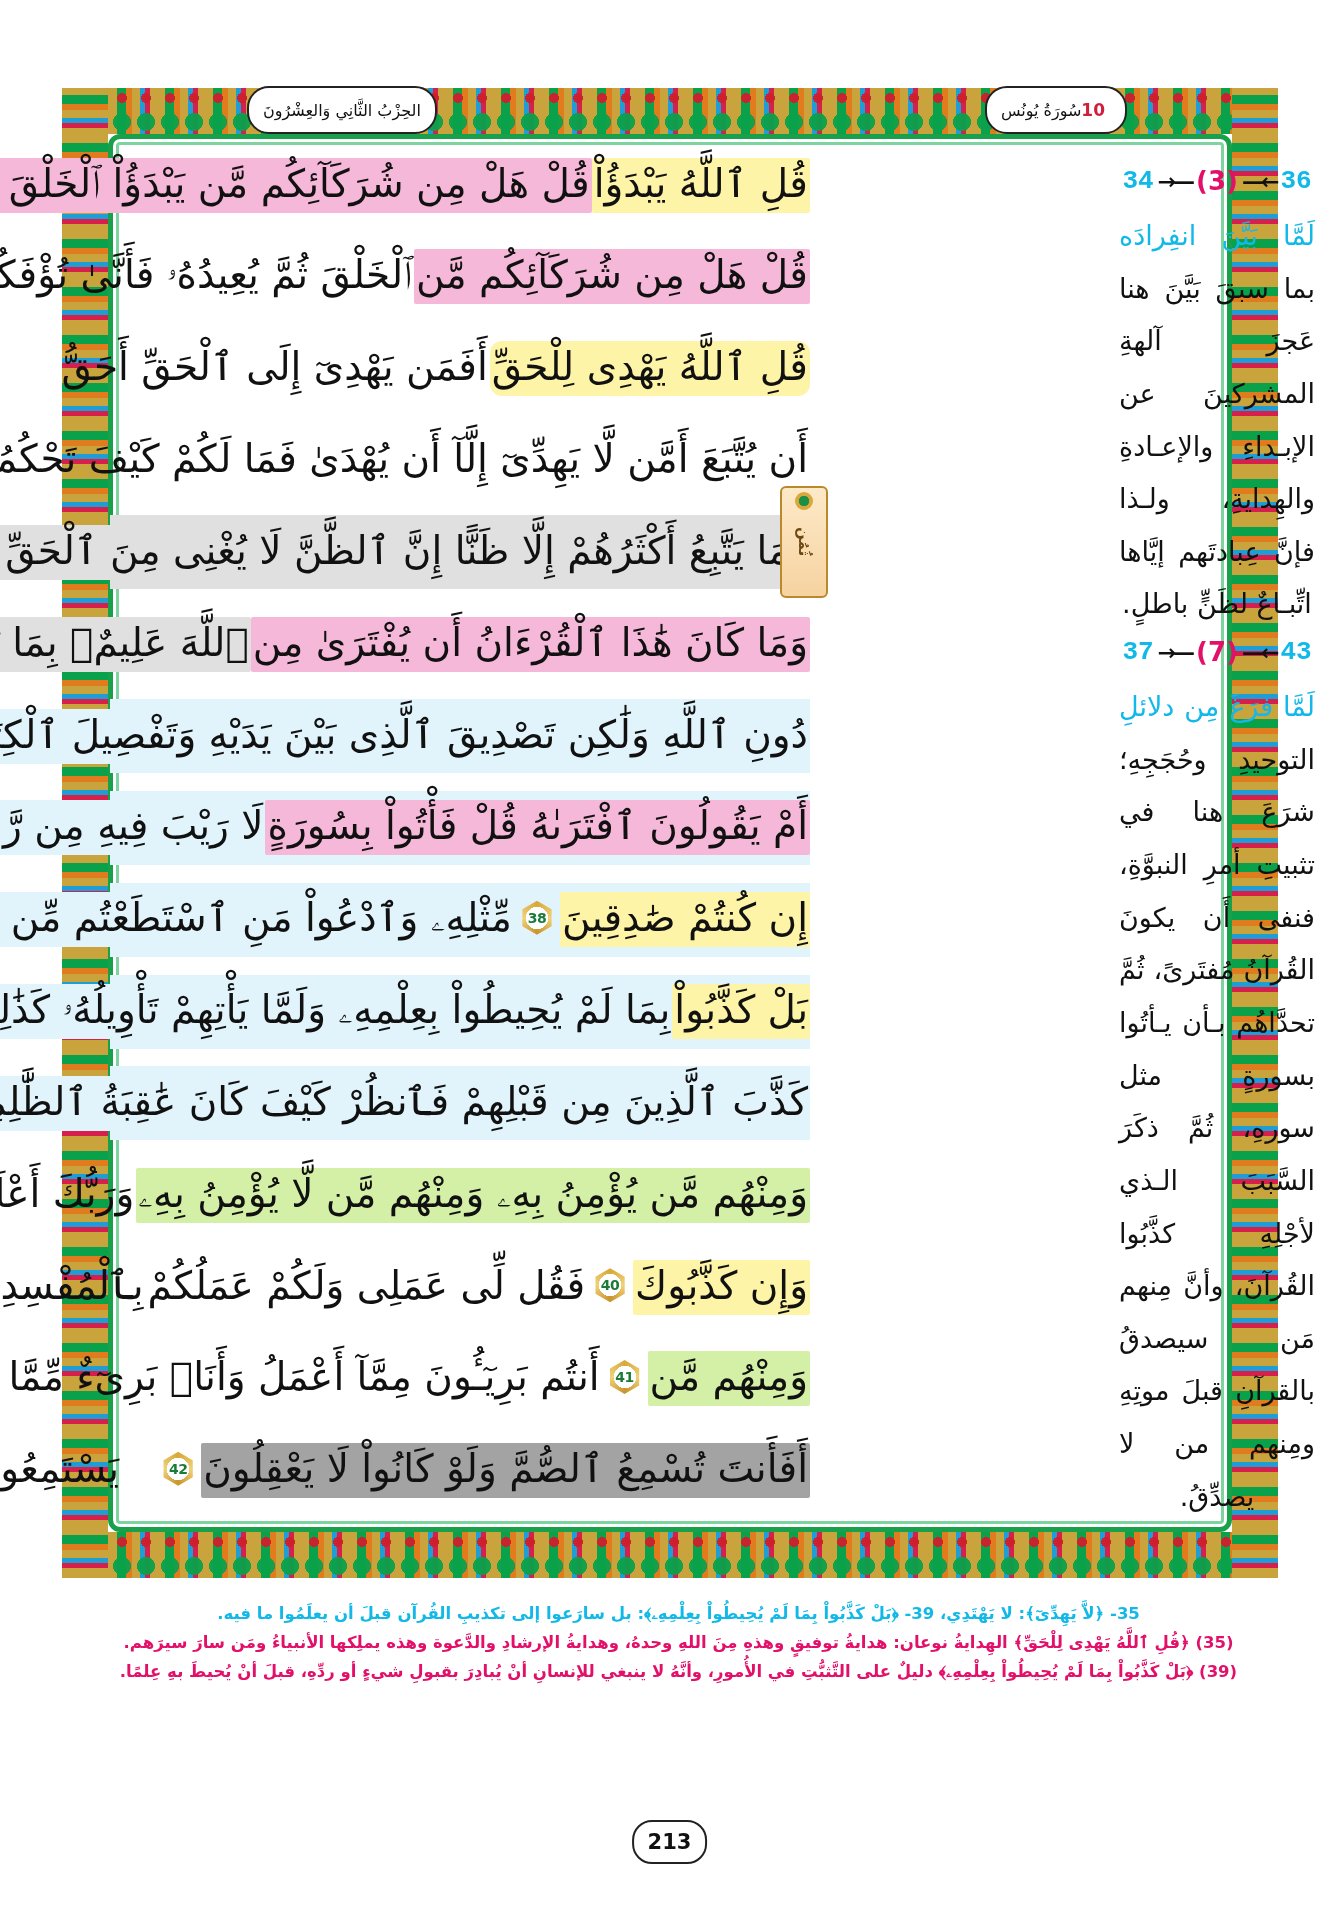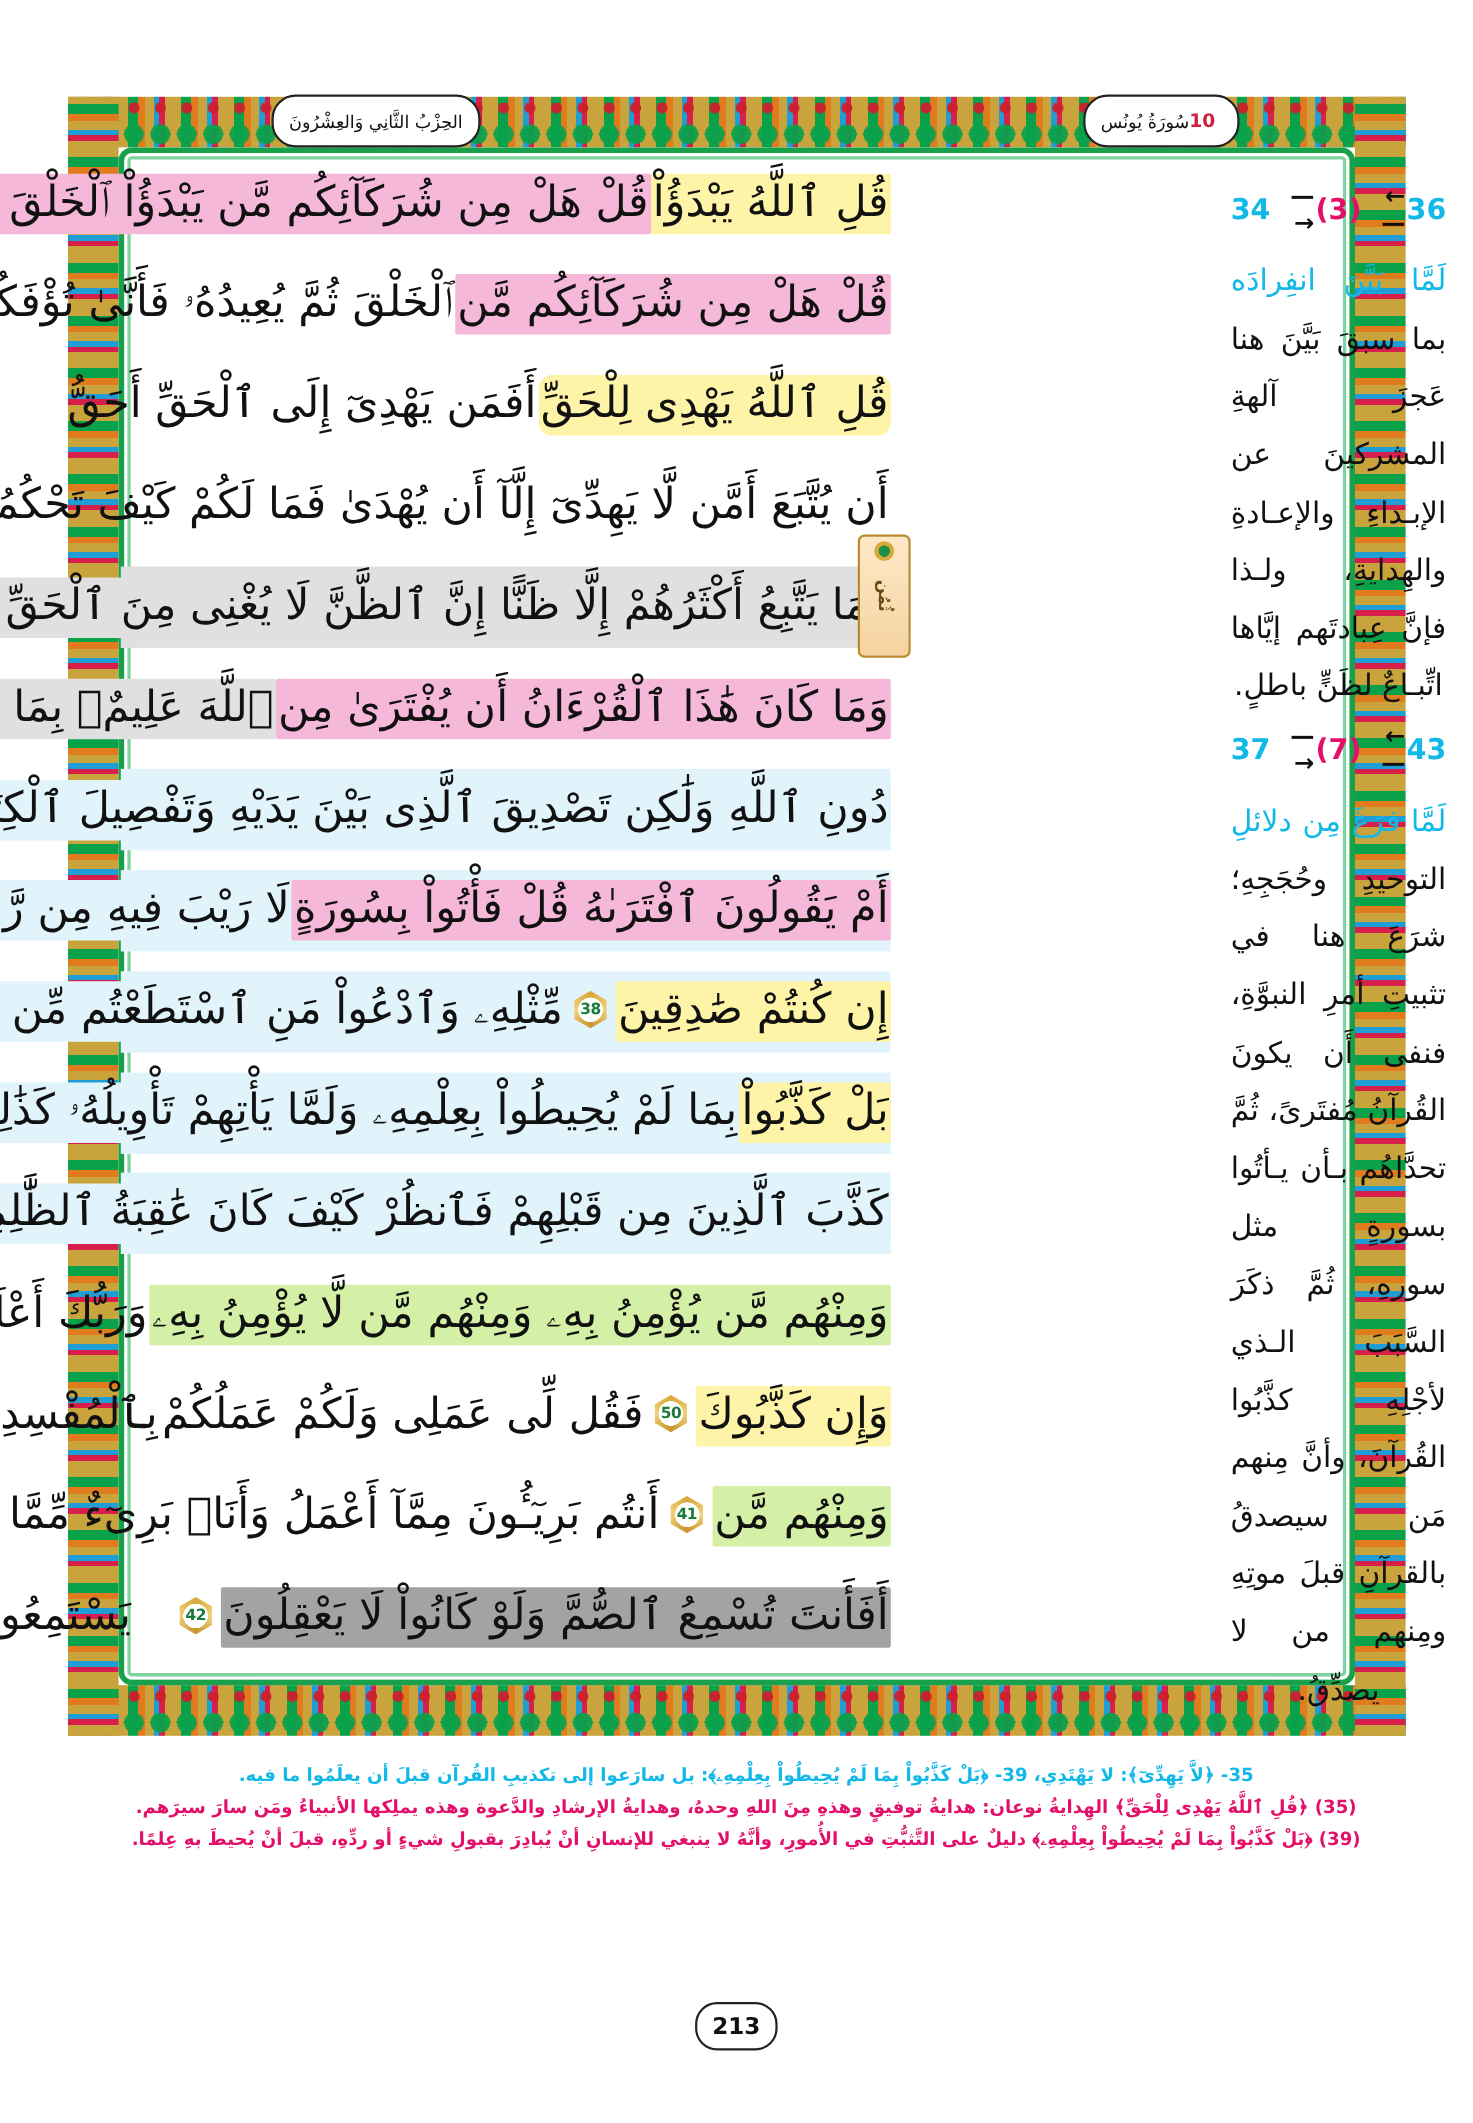--- a/index.html
+++ b/index.html
@@ -127,21 +127,21 @@
   
   .sidebar{
     position:absolute;right:24px;top:160px;width:196px;height:1330px;
     direction:rtl;text-align:justify;
   }
   .tafsir-head{
     display:flex;align-items:center;justify-content:center;gap:4px;
     font-size:26px;font-weight:700;margin:6px 0 14px;
     font-family:"DejaVu Sans","Liberation Sans",sans-serif;
   }
-  .tafsir-head .vnum{color:#12b9e8;}
+  .tafsir-head .vnum{color:#12b9e8;font-family:Liberation Mono, monospace;}
   .tafsir-head .cnt{color:#e3106a;}
   .tafsir-head .arrow{color:#111;font-size:22px;letter-spacing:-3px;}
   .tafsir-body{
     font-size:27px;line-height:1.95;color:#111;text-align:justify;
     text-align-last:center;
   }
   .tafsir-body .cyan{color:#12b9e8;}
 
   
   .footnotes{
@@ -232,21 +232,21 @@
       <div class="ayah-line">
         <div class="bandwrap hl-blue"></div>
         <span class="seg hl-blue" style="position: relative; z-index: 1;">كَذَّبَ ٱلَّذِينَ مِن قَبْلِهِمْ فَٱنظُرْ كَيْفَ كَانَ عَٰقِبَةُ ٱلظَّٰلِمِينَ</span>
       </div>
       <div class="ayah-line">
         <span class="seg hl-green" style="position: relative; z-index: 1;">وَمِنْهُم مَّن يُؤْمِنُ بِهِۦ وَمِنْهُم مَّن لَّا يُؤْمِنُ بِهِۦ</span>
         <span class="seg hl-none" style="position: relative; z-index: 1;">وَرَبُّكَ أَعْلَمُ</span>
       </div>
       <div class="ayah-line">
         <span class="seg hl-yellow" style="position: relative; z-index: 1;">وَإِن كَذَّبُوكَ</span>
-        <span class="ayah-num" style="z-index: 2;">50</span>
+        <span class="ayah-num" style="z-index: 2;">40</span>
         <span class="seg hl-none" style="position: relative; z-index: 1;">فَقُل لِّى عَمَلِى وَلَكُمْ عَمَلُكُمْ</span>
         <span class="seg hl-none" style="position: relative; z-index: 1;">بِٱلْمُفْسِدِينَ</span>
       </div>
       <div class="ayah-line">
         <span class="seg hl-green" style="position: relative; z-index: 1;">وَمِنْهُم مَّن</span>
         <span class="ayah-num" style="z-index: 2;">41</span>
         <span class="seg hl-none" style="position: relative; z-index: 1;">أَنتُم بَرِيٓـُٔونَ مِمَّآ أَعْمَلُ وَأَنَا۠ بَرِىٓءٌ مِّمَّا تَعْمَلُونَ</span>
       </div>
       <div class="ayah-line">
         <span class="seg hl-orange" style="position: relative; z-index: 1;">أَفَأَنتَ تُسْمِعُ ٱلصُّمَّ وَلَوْ كَانُواْ لَا يَعْقِلُونَ</span>

